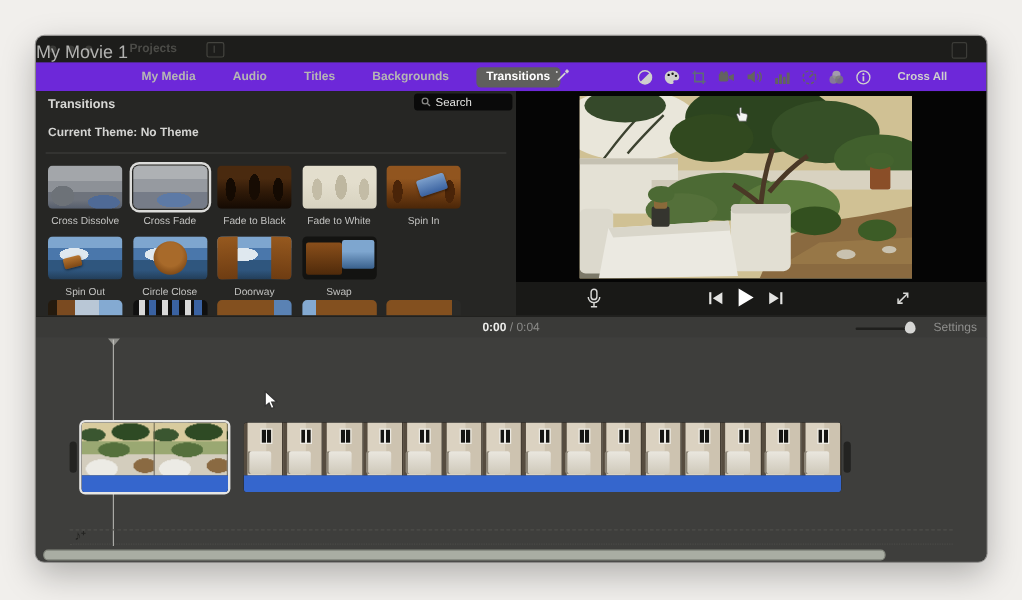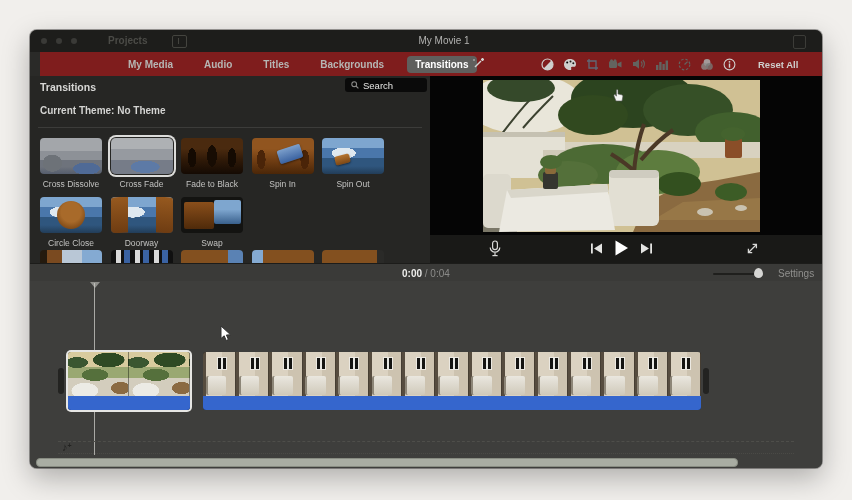--- a/index.html
+++ b/index.html
@@ -7,24 +7,24 @@
        font-family:"Liberation Sans","DejaVu Sans",sans-serif;-webkit-font-smoothing:antialiased}
   .window{position:absolute;left:30px;top:30px;width:792px;height:438px;background:#2a2a28;
           border-radius:7px;overflow:hidden;box-shadow:0 10px 28px rgba(0,0,0,.28),0 0 0 1px rgba(0,0,0,.35)}
   
   .titlebar{position:absolute;left:0;top:0;width:100%;height:22px;background:#1d1d1b}
   .tdots{position:absolute;left:11px;top:8px;display:flex;gap:9px}
   .tdots i{width:6px;height:6px;border-radius:50%;background:#3a3a37;display:block}
   .projects{position:absolute;left:78px;top:5px;font-size:10px;color:#4b4b47;font-weight:bold}
   .imp-icon{position:absolute;left:142px;top:5px;width:13px;height:11px;border:1px solid #44443f;border-radius:2px}
   .imp-icon::after{content:"";position:absolute;left:5px;top:2px;width:1px;height:6px;background:#44443f}
-  .wtitle{position:absolute;left:18px;top:5px;width:100%;text-align:center;font-size:10px;color:#b2b2b0}
+  .wtitle{position:absolute;left:0;top:5px;width:100%;font-size:15px;color:#b2b2b0}
   .share-icon{position:absolute;right:16px;top:5px;width:11px;height:12px;border:1px solid #454540;border-radius:2px;opacity:.8}
   
-  .tabbar{position:absolute;left:10px;top:22px;width:100%;height:24px;background:#7f1d1d;border-bottom:1px solid #151513}
+  .tabbar{position:absolute;left:0;top:22px;width:100%;height:24px;background:#6d28d9;border-bottom:1px solid #151513}
   .tabs{position:absolute;left:80px;top:0;height:24px;display:flex;align-items:center;gap:15px}
   .tab{font-size:10px;font-weight:bold;color:#b6b6b4;padding:3px 8px;border-radius:4px;cursor:default;white-space:nowrap}
   .tab.active{background:#5f5f5d;color:#fff}
   .wand{position:absolute;left:431px;top:4px}
   .tb-icons{position:absolute;left:501px;top:0;height:24px;display:flex;align-items:center;gap:9px}
   .tb-icons svg{display:block}
   .resetall{position:absolute;left:718px;top:7px;font-size:9.5px;font-weight:bold;color:#cfcfcd}
   
   .panel{position:absolute;left:0;top:46px;width:400px;height:187px;background:#262624;overflow:hidden}
   .panel-head{position:absolute;left:10px;top:5px;font-size:10.5px;font-weight:bold;color:#d8d8d6}
@@ -226,21 +226,21 @@
           </svg>
         </span>
       <span>
           <svg width="13" height="13" viewBox="0 0 13 13">
             <circle cx="6.5" cy="6.5" r="5.4" fill="none" stroke="#d0d0ce" stroke-width="1.1"></circle>
             <circle cx="6.5" cy="3.8" r="0.9" fill="#d0d0ce"></circle>
             <rect x="5.8" y="5.5" width="1.4" height="4.2" fill="#d0d0ce"></rect>
           </svg>
         </span>
     </div>
-    <span class="resetall">Reset All</span>
+    <span class="resetall">Cross All</span>
   </div>
 
   <div class="panel">
     <div class="panel-head">Transitions</div>
     <div class="search">
       <svg width="8" height="8" viewBox="0 0 8 8">
           <circle cx="3.2" cy="3.2" r="2.4" fill="none" stroke="#8a8a88" stroke-width="1.1"></circle>
           <line x1="5" y1="5" x2="7.4" y2="7.4" stroke="#8a8a88" stroke-width="1.1"></line>
         </svg>
       <span class="stext">Search</span>
@@ -253,20 +253,24 @@
         <div class="th t-crossdissolve"></div>
         <div class="tlabel">Cross Dissolve</div>
       </div>
       <div class="tcell">
         <div class="th t-crossblur sel"></div>
         <div class="tlabel">Cross Fade</div>
       </div>
       <div class="tcell">
         <div class="th t-fadeblack"></div>
         <div class="tlabel">Fade to Black</div>
+      </div>
+      <div class="tcell">
+        <div class="th t-fadewhite"></div>
+        <div class="tlabel">Fade to White</div>
       </div>
       <div class="tcell">
         <div class="th t-forest">
             <i class="chip blue"></i>
           </div>
         <div class="tlabel">Spin In</div>
       </div>
       <div class="tcell">
         <div class="th t-mountain">
             <i class="chip orange"></i>

